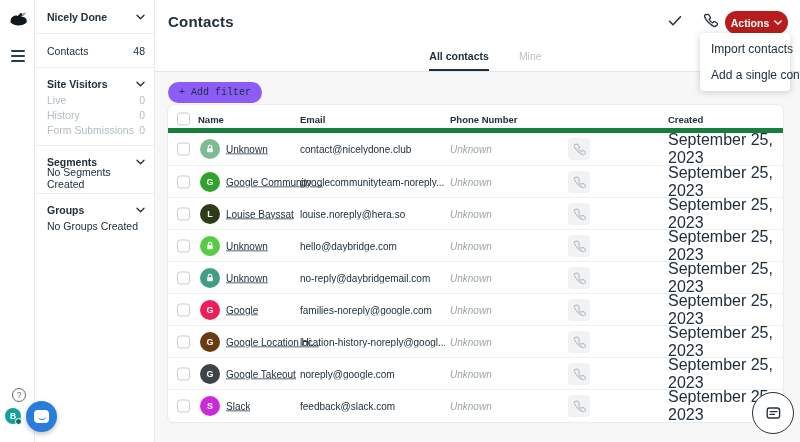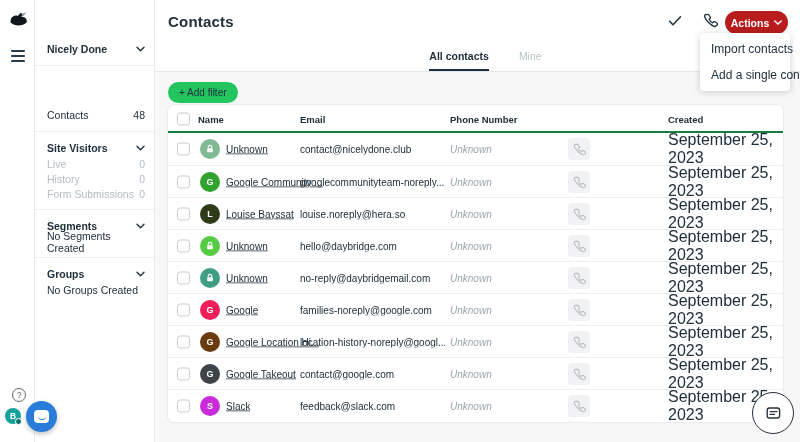--- a/index.html
+++ b/index.html
@@ -24,21 +24,21 @@
   .chat-face::after { content:""; position:absolute; left:3.5px; bottom:3px; width:8px; height:3px;
                       border-bottom:1.8px solid #2a7cdb; border-radius:0 0 6px 6px; }
   .teal-badge { position:absolute; left:5px; top:408px; width:16px; height:16px; border-radius:50%;
                 background:#12a29b; z-index:10; color:#fff; font-weight:bold; font-size:8.5px;
                 display:flex; align-items:center; justify-content:center; cursor:pointer; }
   .teal-badge::after { content:""; position:absolute; right:-1px; bottom:-1px; width:5px; height:5px;
                        border-radius:50%; background:#0b6f69; border:1px solid #fff; }
   
   .sidebar { position:absolute; left:35px; top:0; width:120px; height:442px; background:#fff;
              border-right:1px solid #e9ebec; z-index:4; }
-  .sb-row { display:flex; align-items:center; justify-content:space-between; padding:0 9px 0 12px;margin-top:32px; }
+  .sb-row { display:flex; align-items:center; justify-content:space-between; padding:0 9px 0 12px; }
   .sb-workspace { height:34px; border-bottom:1px solid #eceeef; font-weight:bold; cursor:pointer; }
   .sb-contacts { height:34px; border-bottom:1px solid #eceeef; cursor:pointer; }
   .sb-section { padding:8px 9px 8px 12px; border-bottom:1px solid #eceeef; }
   .sb-section:last-child { border-bottom:none; }
   .sb-head { display:flex; align-items:center; justify-content:space-between; height:16px;
              font-weight:bold; cursor:pointer; }
   .sb-item { display:flex; align-items:center; justify-content:space-between; height:15px;
              color:#b2bcc2; cursor:pointer; }
   .sb-empty { height:15px; display:flex; align-items:center; color:#20303c; }
   .sb-count { color:#b2bcc2; }
@@ -60,25 +60,25 @@
   .tab { padding-bottom:7px; font-size:10.5px; cursor:pointer; }
   .tab.active { font-weight:bold; border-bottom:2.5px solid #20303c; color:#20303c; }
   .tab.inactive { color:#b9c2c7; }
   
   .dropdown { position:absolute; left:700px; top:33px; width:90px; background:#fff; border-radius:4px;
               box-shadow:0 1px 7px rgba(32,48,60,.22); z-index:30; padding:3px 0; }
   .dropdown-item { padding:6px 11px; font-size:12px; cursor:pointer; white-space:nowrap; }
   
   .content { position:absolute; left:155px; top:72px; width:645px; height:370px; }
   .add-filter { position:absolute; left:13px; top:10px; height:21px; border:none; border-radius:11px;
-                background:#22c55e; padding:0 11px; font-size:10px; color:#20303c; cursor:pointer;
-                font-family:Liberation Sans, sans-serif; }
+                background:#8b5cf6; padding:0 11px; font-size:10px; color:#20303c; cursor:pointer;
+                font-family:Liberation Mono, monospace; }
   .card { position:absolute; left:13px; top:33px; width:615px; height:317px; background:#fff;
           border-radius:6px; box-shadow:0 0 0 1px #ececee, 0 1px 2px rgba(0,0,0,.04); overflow:hidden; }
-  .thead { position:relative; height:28px; border-bottom:2px solid #15803d; font-weight:bold; font-size:9.5px; }
+  .thead { position:relative; height:28px; border-bottom:5px solid #15803d; font-weight:bold; font-size:9.5px; }
   .col { position:absolute; top:9px; }
   .col-name    { left:30px; }
   .col-email   { left:132px; }
   .col-phone   { left:282px; }
   .col-created { left:500px; }
   .cb { position:absolute; left:9px; top:50%; transform:translateY(-50%); width:13px; height:13px;
         border:1px solid #c8ced3; border-radius:3px; background:#fff; cursor:pointer; }
   .thead .cb { top:14px; }
   .row { position:relative; height:32px; }
   .row + .row { border-top:1px solid #eef0f1; }
@@ -346,21 +346,21 @@
     <div class="created">September 25, 2023</div>
   </div>
 
   <div class="row">
     <div class="cb"></div>
     <div class="avatar" style="background: rgb(61, 67, 71);">
 
       <span class="letter">G</span>
     </div>
     <a class="name">Google Takeout</a>
-    <div class="email">contact@google.com</div>
+    <div class="email">noreply@google.com</div>
     <div class="phone">Unknown</div>
     <button class="phone-btn">
       <svg width="13" height="13" viewBox="0 0 13 13">
         <path d="M3.6 1.4 c.4-.4 1-.3 1.3.1 l1.4 2 c.2.3.2.8-.1 1.1 l-.9.8 c.6 1.4 1.7 2.5 3.1 3.1 l.8-.9 c.3-.3.8-.3 1.1-.1 l2 1.4 c.4.3.5.9.1 1.3 l-.9.9 c-.5.5-1.2.7-1.8.5 C6.6 10.6 2.4 6.4 1.4 3.3 c-.2-.6 0-1.3.5-1.8 z" fill="none" stroke="#b7bfc5" stroke-width="1.1"></path>
       </svg>
     </button>
     <div class="created">September 25, 2023</div>
   </div>
 
   <div class="row">

